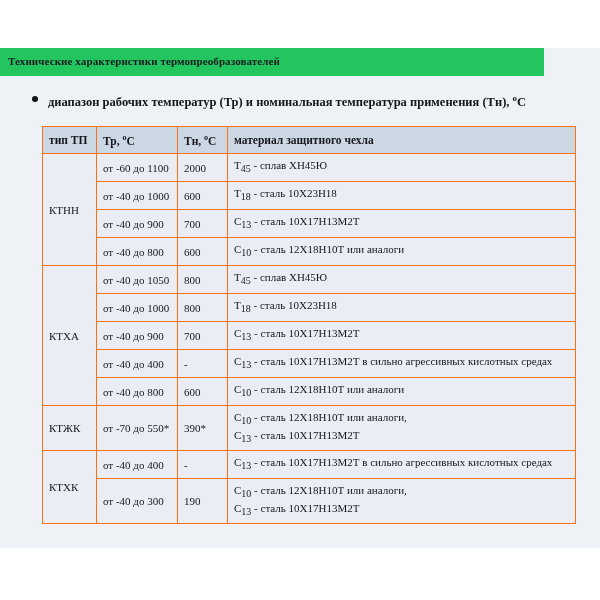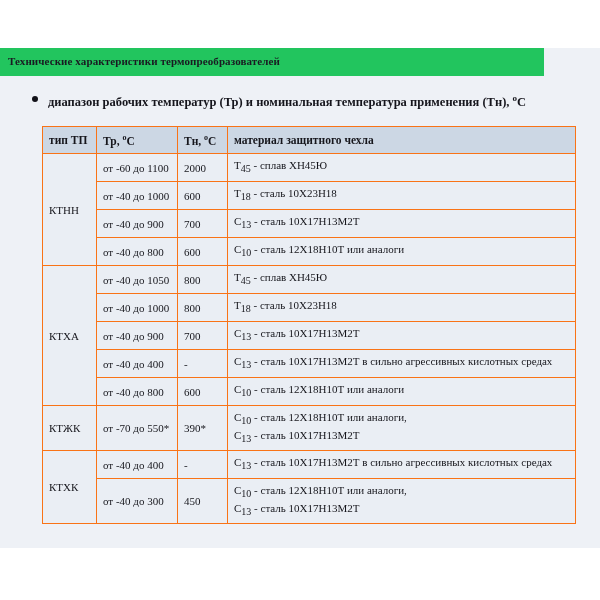--- a/index.html
+++ b/index.html
@@ -239,21 +239,21 @@
           <tr class="row-1line">
             <td class="c-type" rowspan="2">КТХК</td>
             <td class="c-tr">от -40 до 400</td>
             <td class="c-tn">-</td>
             <td class="c-mat">
               <div class="mat-line"><span>С</span><sub>13</sub><span> - сталь 10Х17Н13М2Т в сильно агрессивных кислотных средах</span></div>
             </td>
           </tr>
           <tr class="row-2line">
             <td class="c-tr">от -40 до 300</td>
-            <td class="c-tn">450</td>
+            <td class="c-tn">190</td>
             <td class="c-mat">
               <div class="mat-line"><span>С</span><sub>10</sub><span> - сталь 12Х18Н10Т или аналоги,</span></div>
               <div class="mat-line"><span>С</span><sub>13</sub><span> - сталь 10Х17Н13М2Т</span></div>
             </td>
           </tr>
         </tbody>
     </table>
   </div>
 
 </div>

